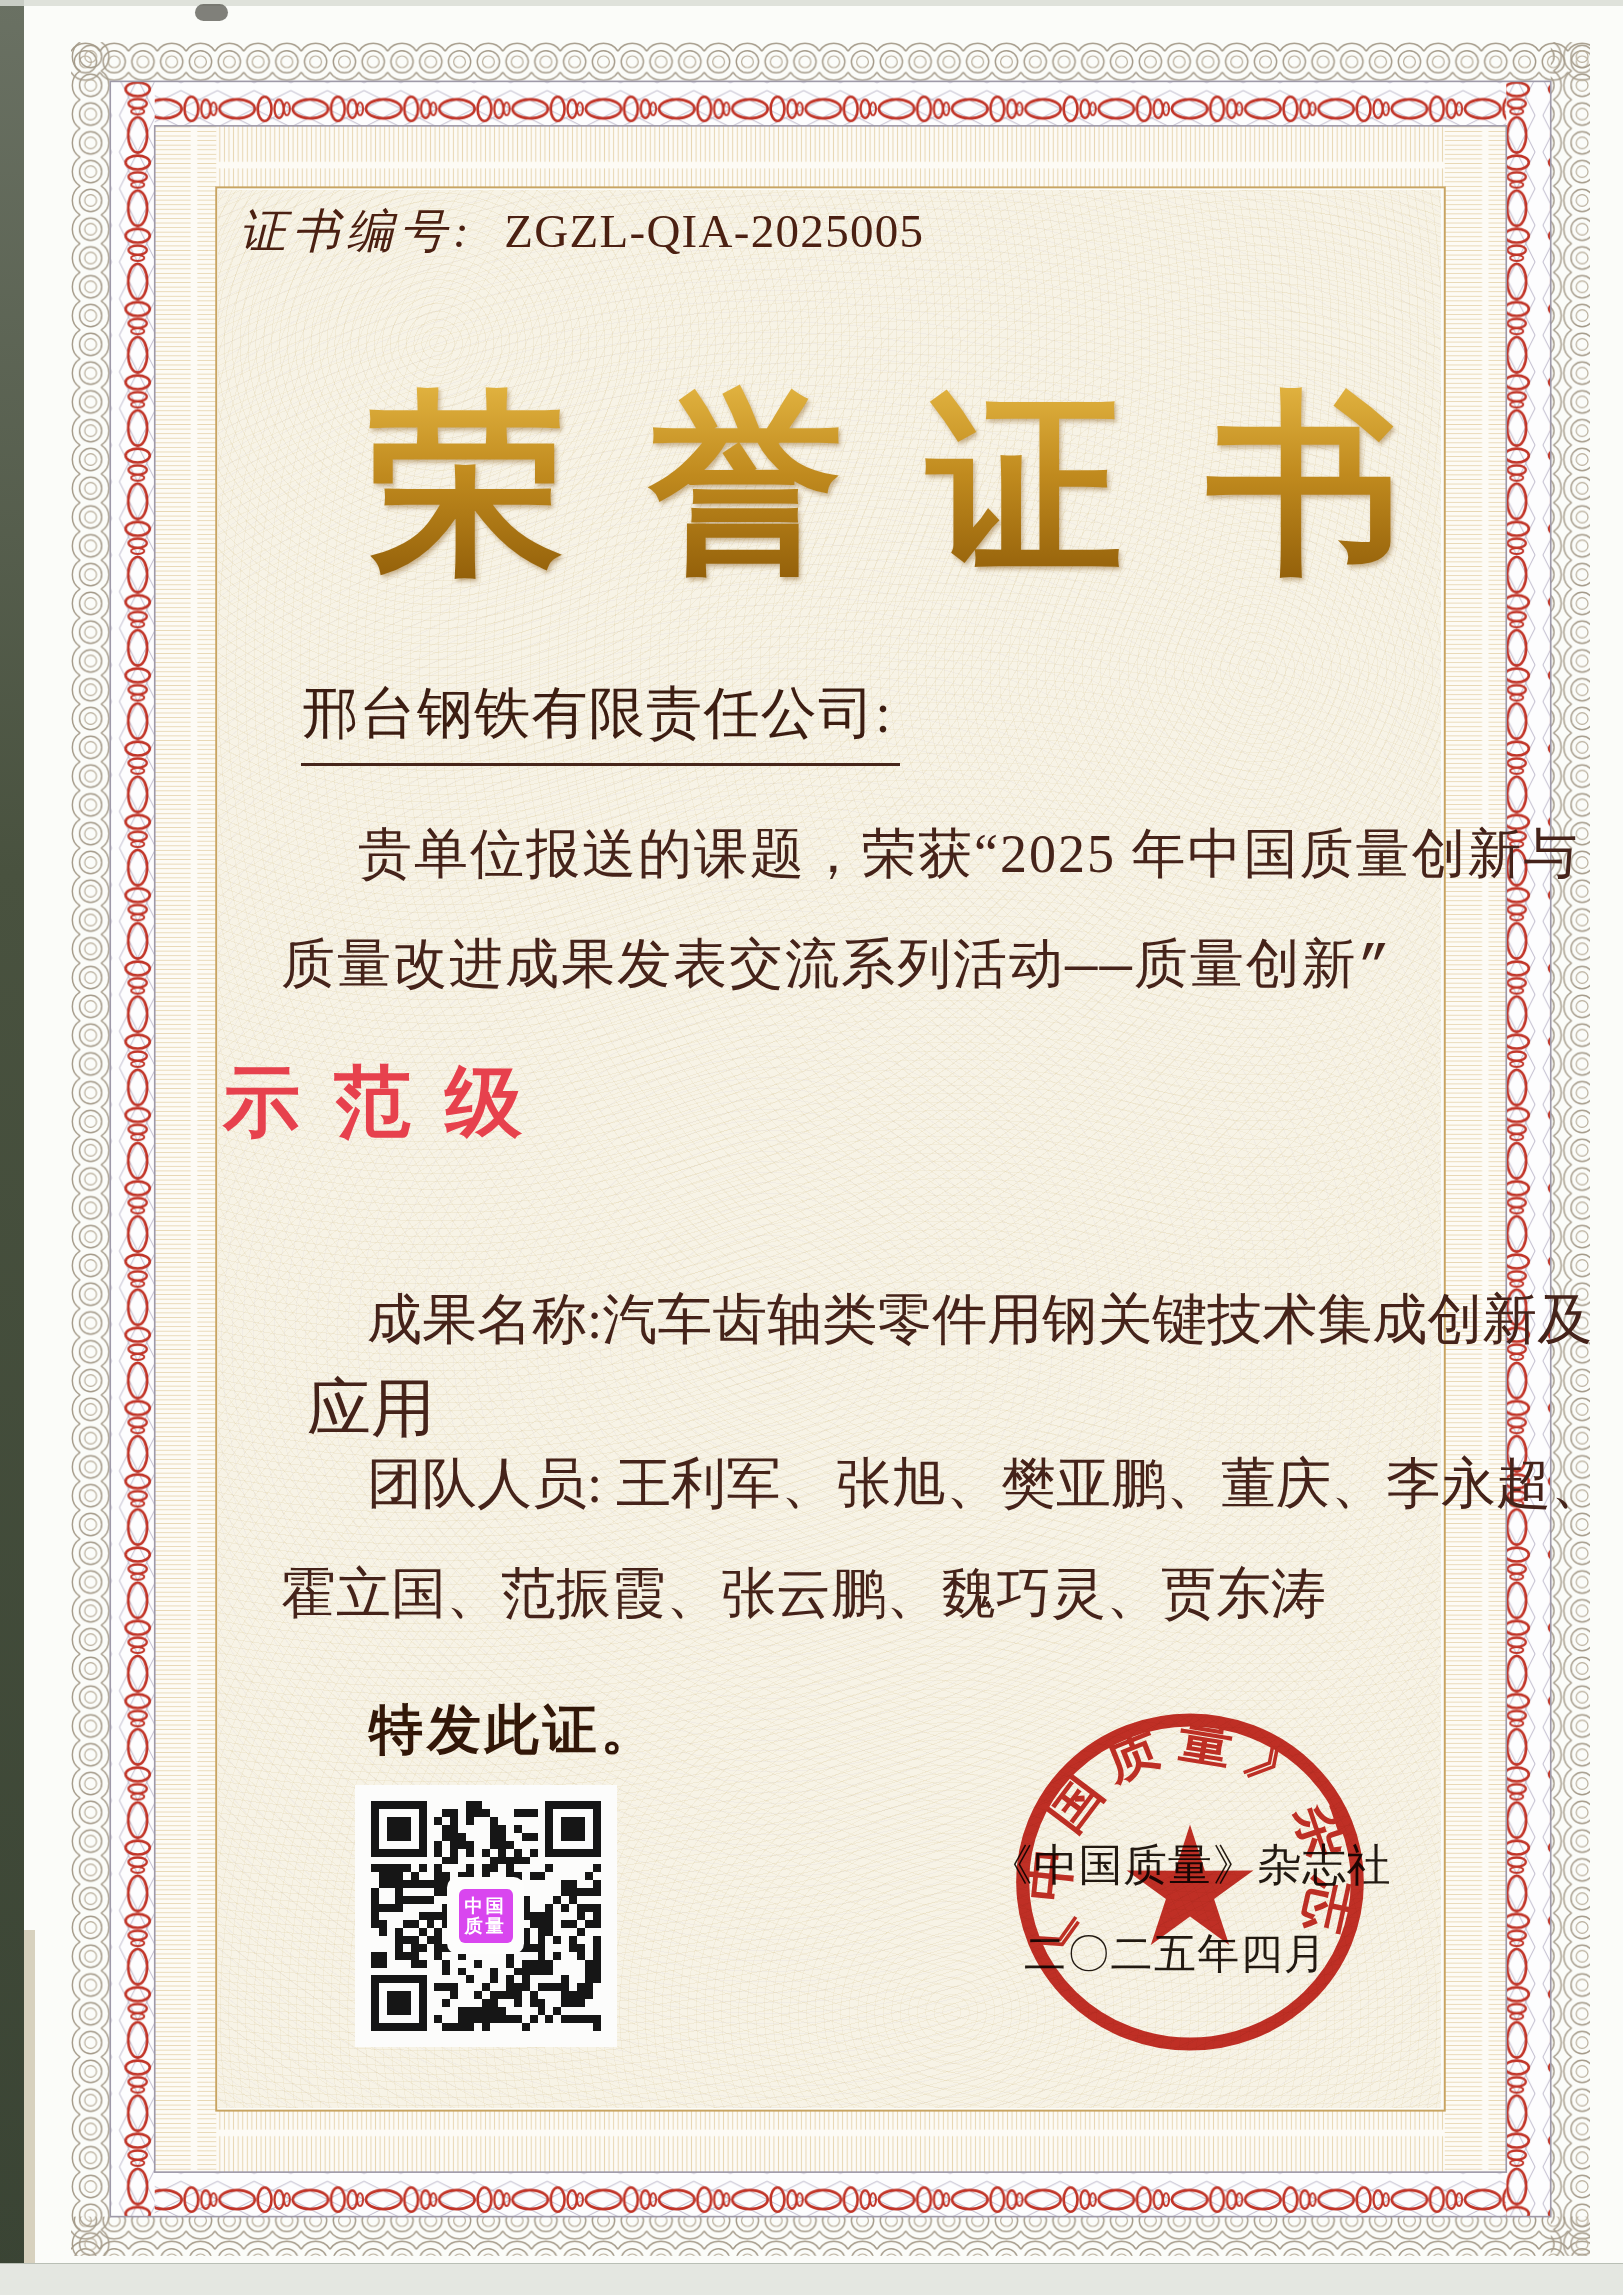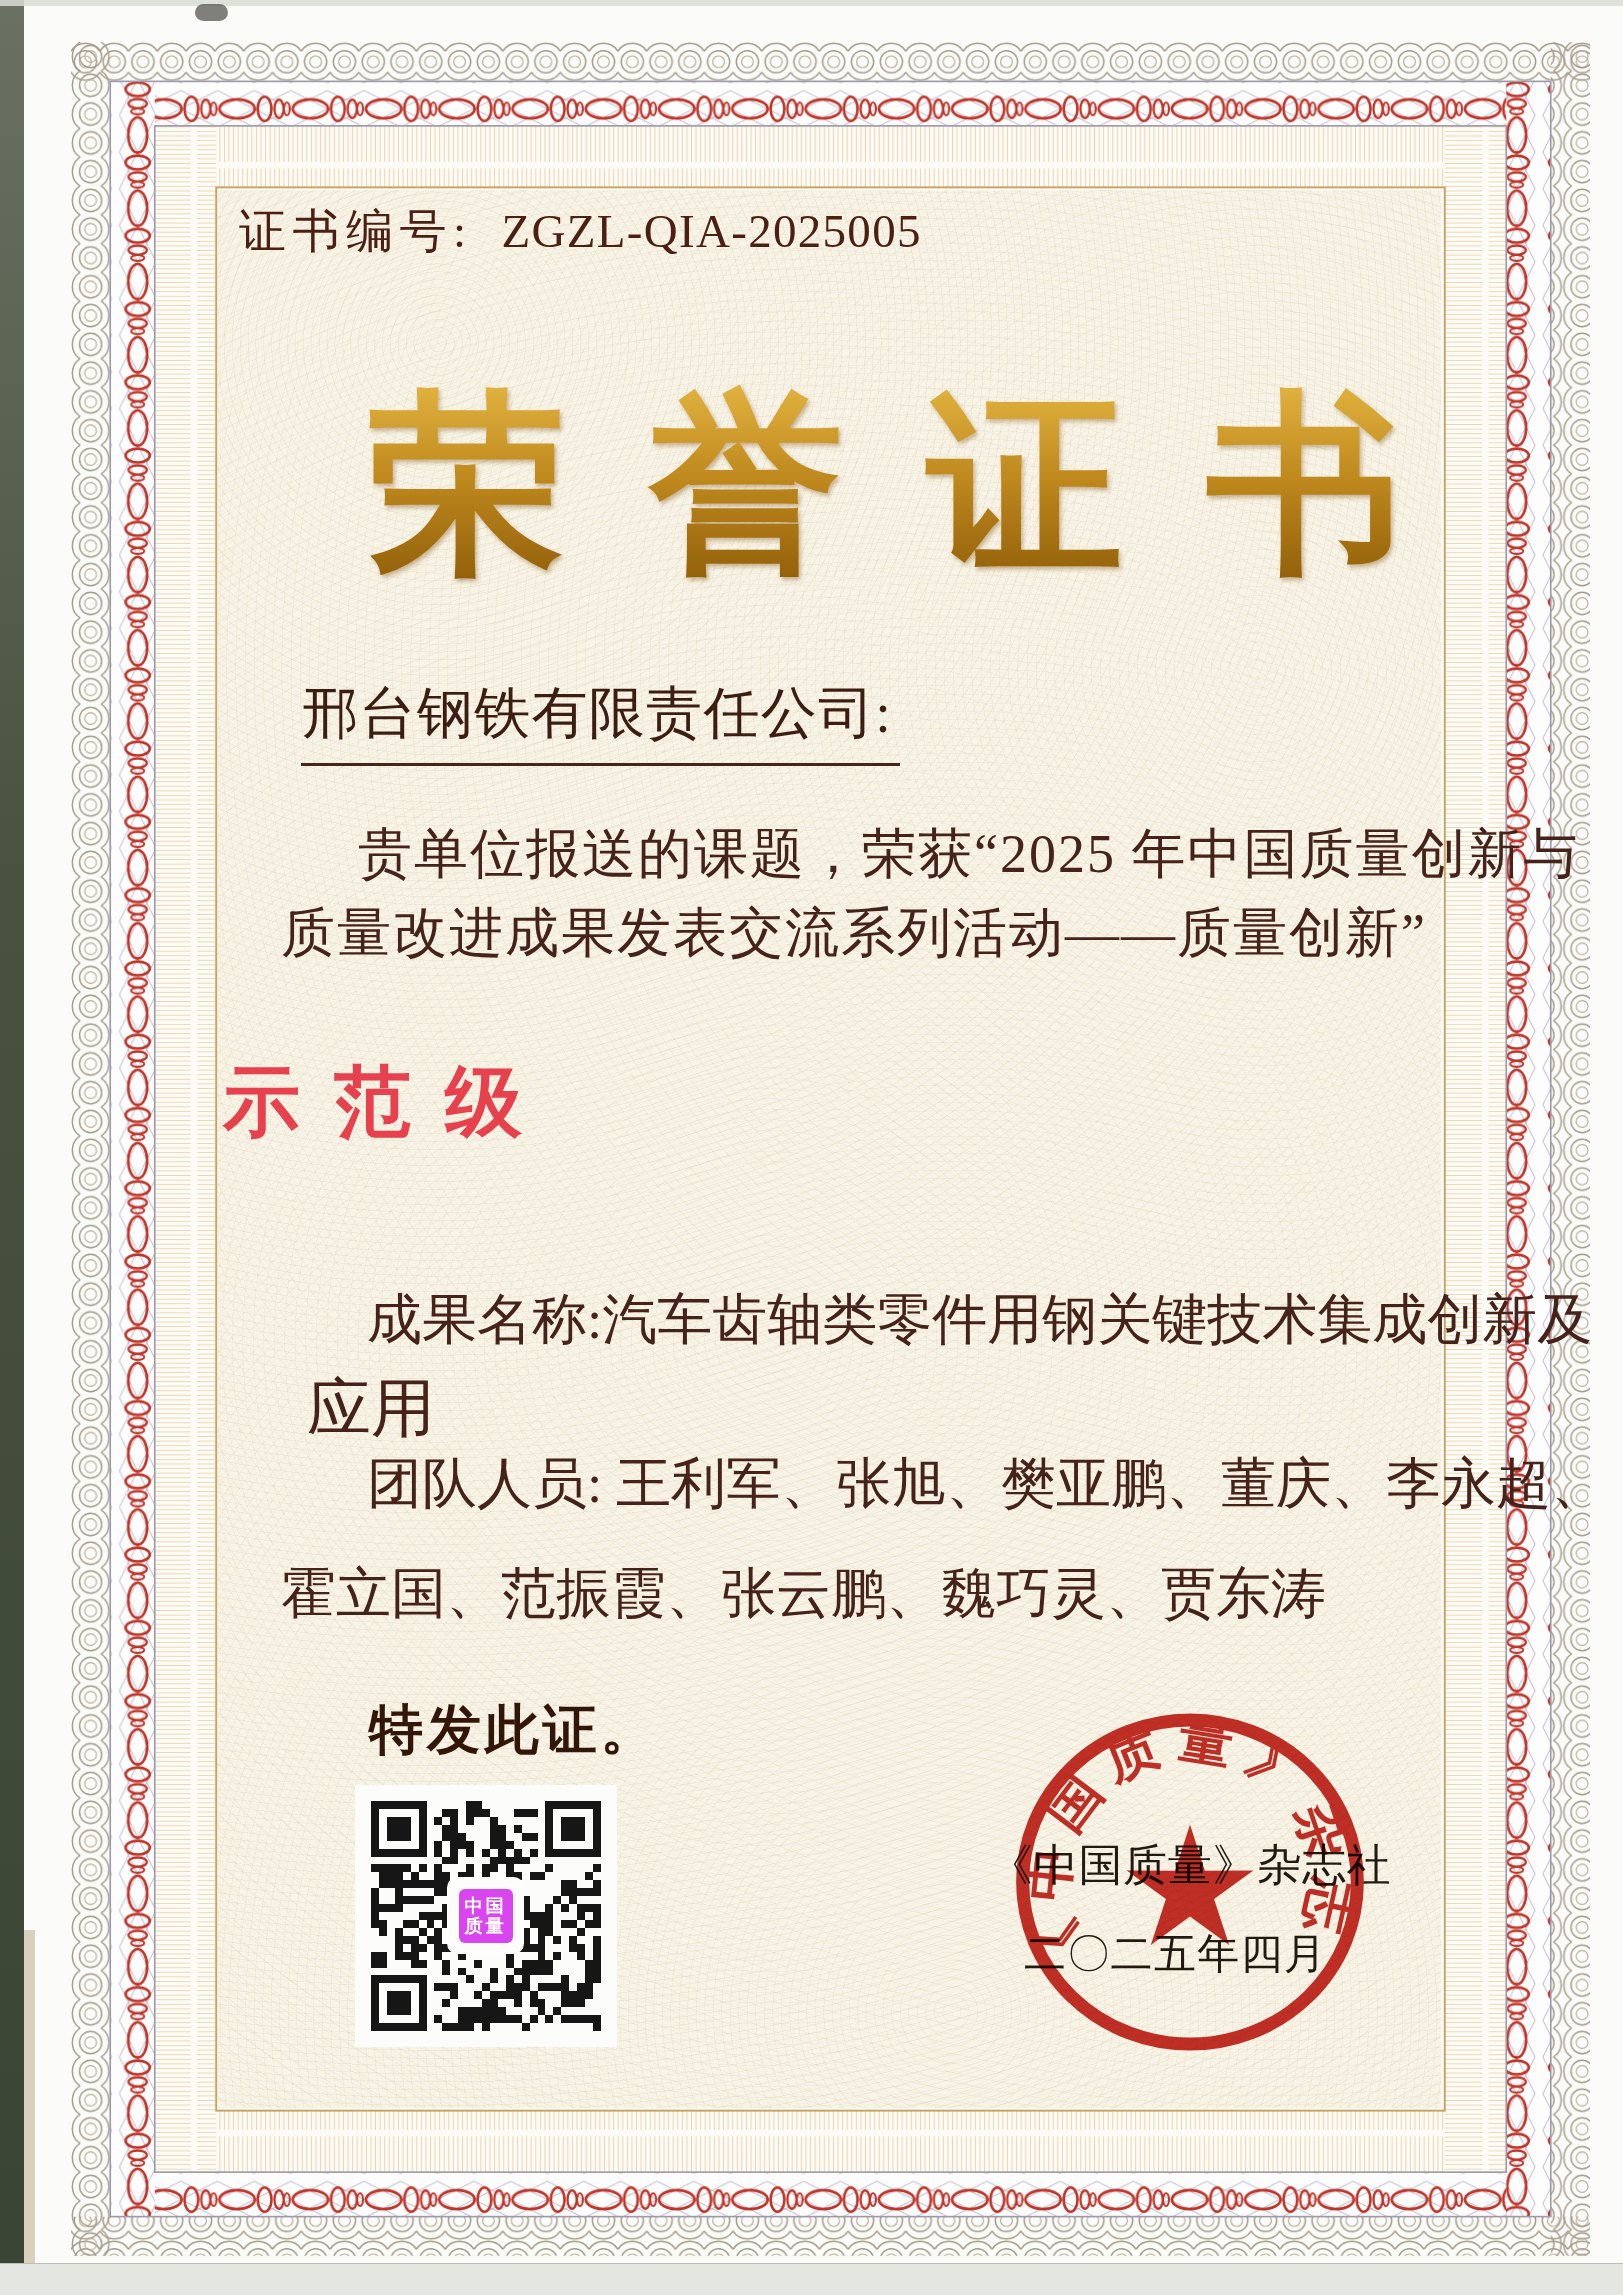--- a/index.html
+++ b/index.html
@@ -25,35 +25,35 @@
     background-color:#f7f3e6;
     background-image:
       repeating-radial-gradient(circle at 18% 8%,  rgba(208,186,128,.16) 0 1px, transparent 1px 7.9px),
       repeating-radial-gradient(circle at 85% 25%, rgba(208,186,128,.13) 0 1px, transparent 1px 9.2px),
       repeating-radial-gradient(circle at 45% 60%, rgba(190,180,205,.10) 0 1px, transparent 1px 10.5px),
       repeating-radial-gradient(circle at 60% 95%, rgba(208,186,128,.12) 0 1px, transparent 1px 8.5px);}
 
   .txt{position:absolute;color:#45231a;white-space:nowrap;}
 
   #certno{left:239px;top:200px;font-size:47px;color:#4b2012;}
-  #certno .lbl{letter-spacing:6.5px;}
+  #certno .lbl{letter-spacing:6.5px;font-style:italic;}
   #certno .val{letter-spacing:1.3px;margin-left:29px;}
 
   #title{left:218px;top:381px;width:1223px;text-align:center;
     font-size:195px;font-weight:700;line-height:209px;letter-spacing:84px;padding-left:98px;
     background:linear-gradient(180deg,#e2b441 0%,#c08a1e 45%,#8f5c08 100%);
     -webkit-background-clip:text;background-clip:text;color:transparent;
     filter:drop-shadow(2.6px 3.3px 2px rgba(125,75,5,.38));}
 
   #recipient{left:301px;top:676px;font-size:56px;letter-spacing:1.3px;color:#3c1d12;
     border-bottom:3.3px solid #46251a;padding:0 7.9px 10.5px 1.3px;}
 
   .para{font-size:54px;letter-spacing:2px;line-height:65px;}
   #body1{left:281px;top:822px;text-indent:77px;}
-  #body2{left:281px;top:901px;}
+  #body2{left:281px;top:935px;font-family:Liberation Mono, monospace;}
 
   #grade{left:218px;top:1051px;width:1223px;text-align:left;transform:translateX(-29px);
     font-size:77px;font-weight:700;letter-spacing:34px;padding-left:34px;color:#e7414d;}
 
   #ach1{left:281px;top:1269px;text-indent:86px;font-size:55px;margin-top:14px;}
   #ach2{left:295px;top:1365px;font-size:64px;margin-left:12px;}
   #team1{left:281px;top:1447px;text-indent:86px;font-size:55px;}
   #team2{left:281px;top:1557px;font-size:55px;}
 
   #closing{left:369px;top:1694px;font-size:54px;font-weight:700;letter-spacing:3.9px;color:#321708;}

